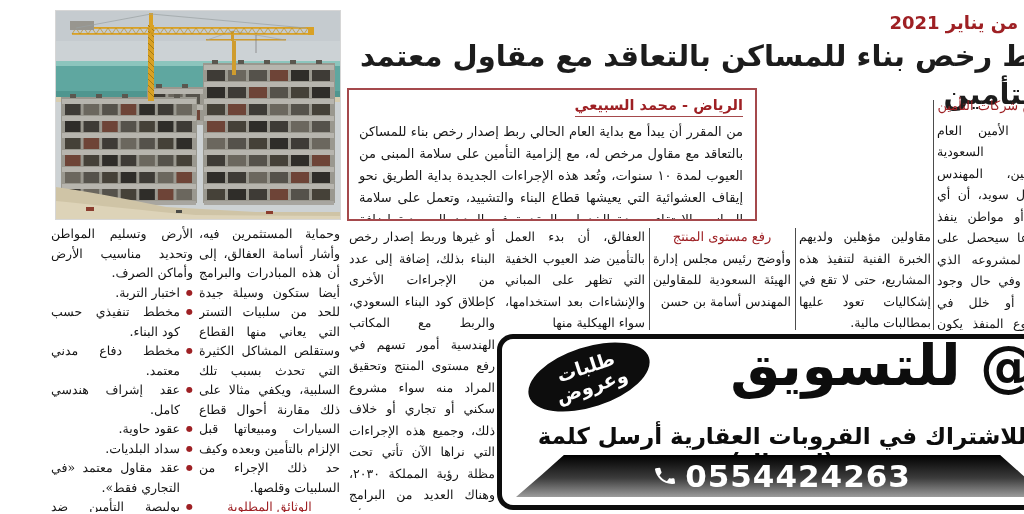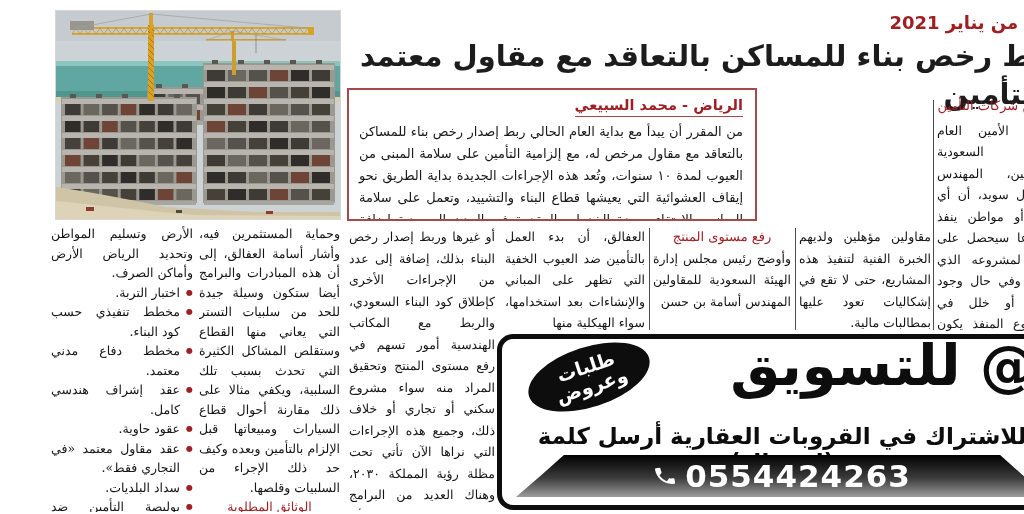--- a/index.html
+++ b/index.html
@@ -323,30 +323,30 @@
   <div class="col ser col-d">
     <p>أو غيرها وربط إصدار رخص البناء بذلك، إضافة إلى عدد من الإجراءات الأخرى كإطلاق كود البناء السعودي، والربط مع المكاتب الهندسية أمور تسهم في رفع مستوى المنتج وتحقيق المراد منه سواء مشروع سكني أو تجاري أو خلاف ذلك، وجميع هذه الإجراءات التي نراها الآن تأتي تحت مظلة رؤية المملكة ٢٠٣٠، وهناك العديد من البرامج والمبادرات التي ينتظر أن تسهم في نهوض قطاع التشييد والبناء ورفع مستواه بما يخدم المشاريع ومخرجاتها</p>
   </div>
 
   <div class="col ser col-investors">
     <p>وحماية المستثمرين فيه، وأشار أسامة العفالق، إلى أن هذه المبادرات والبرامج أيضا ستكون وسيلة جيدة للحد من سلبيات التستر التي يعاني منها القطاع وستقلص المشاكل الكثيرة التي تحدث بسبب تلك السلبية، ويكفي مثالا على ذلك مقارنة أحوال قطاع السيارات ومبيعاتها قبل الإلزام بالتأمين وبعده وكيف حد ذلك الإجراء من السلبيات وقلصها.</p>
     <div class="redhead docs-head">الوثائق المطلوبة</div>
 
   </div>
   <div class="col ser col-list">
-    <p>الأرض وتسليم المواطن وتحديد الرياض الأرض وأماكن الصرف.</p>
+    <p>الأرض وتسليم المواطن وتحديد مناسيب الأرض وأماكن الصرف.</p>
     <ul class="doclist">
 
     <li>اختبار التربة.</li>
         <li>مخطط تنفيذي حسب كود البناء.</li>
         <li>مخطط دفاع مدني معتمد.</li>
         <li>عقد إشراف هندسي كامل.</li>
         <li>عقود حاوية.</li>
+        <li>سداد البلديات.</li>
         <li>عقد مقاول معتمد «في التجاري فقط».</li>
-        <li>سداد البلديات.</li>
         <li>بوليصة التأمين ضد العيوب الخفية.</li>
       </ul>
   </div>
 
   <div class="vrule vrule-1"></div>
   <div class="vrule vrule-2"></div>
   <div class="vrule vrule-3"></div>
 
   <div class="ad">
     <div class="ad-badge">

